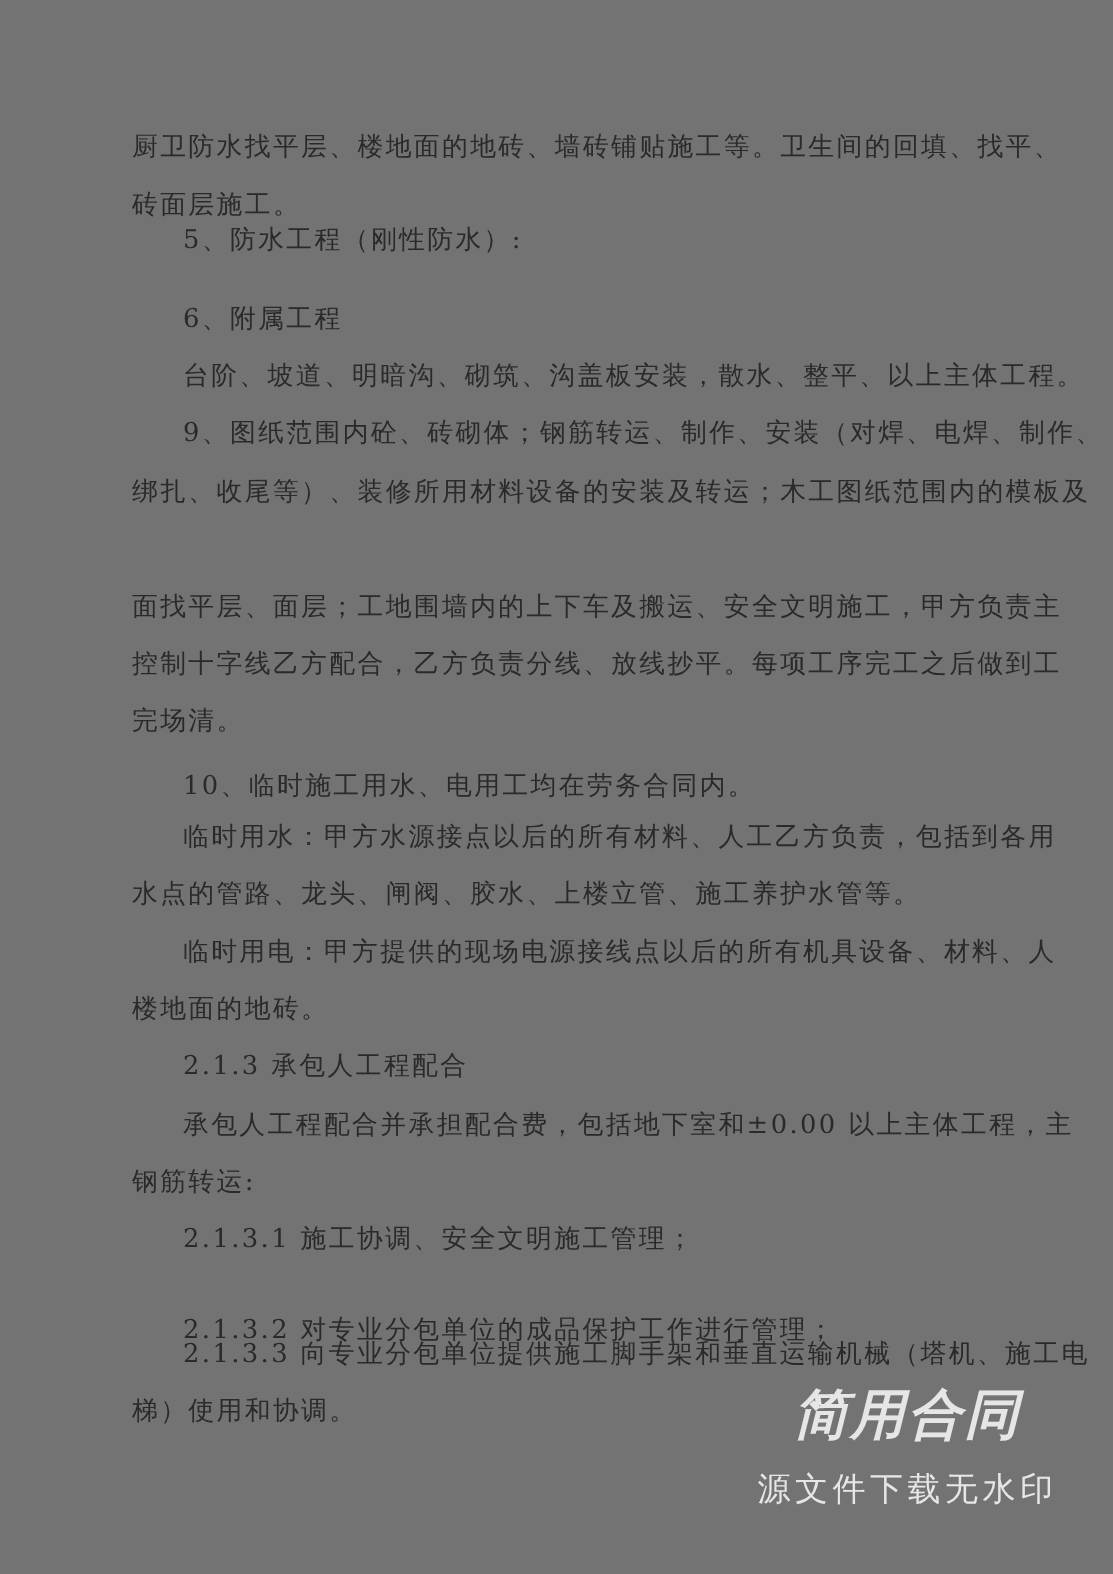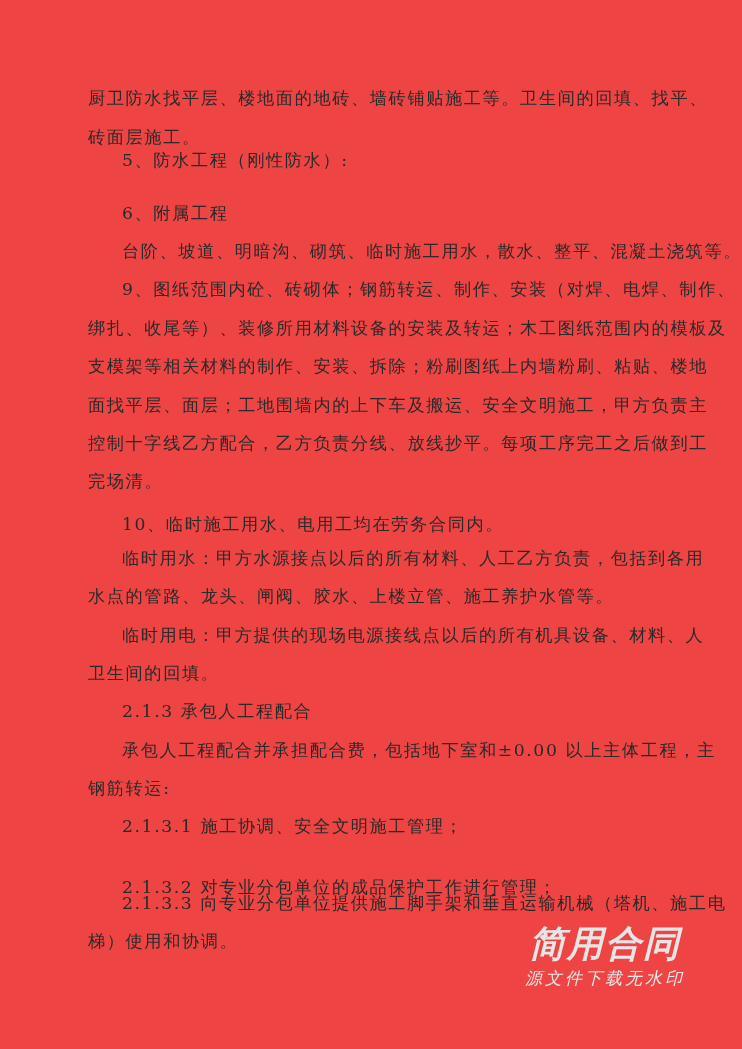--- a/index.html
+++ b/index.html
@@ -14,21 +14,21 @@
       overflow: hidden;
       font-family: "DejaVu Serif", "Liberation Serif", serif;
       color: #2a2a2a;
     }
     .page {
       position: absolute;
       left: 0;
       top: 0;
       width: 742px;
       height: 1049px;
-      background: #ef4444;
+      background: #737373;
     }
     .line {
       position: absolute;
       left: 88px;
       width: 600px;
       font-size: 17.2px;
       line-height: 24px;
       letter-spacing: 1.6px;
       white-space: nowrap;
     }
@@ -43,47 +43,45 @@
       font-family: "DejaVu Sans", "Liberation Sans", sans-serif;
     }
     .wm-title {
       font-size: 36px;
       font-weight: bold;
       font-style: italic;
       letter-spacing: 2px;
       line-height: 40px;
     }
     .wm-sub {
-      font-size: 17px;
-      font-style: italic;
+      font-size: 22px;
       letter-spacing: 3px;
       line-height: 24px;
-      margin-top: 2px;
+      margin-top: 18px;
     }
   </style>
 </head>
 <body>
 
 <div class="page">
   <div class="line" style="top:86px">厨卫防水找平层、楼地面的地砖、墙砖铺贴施工等。卫生间的回填、找平、</div>
   <div class="line" style="top:125px">砖面层施工。</div>
   <div class="line indent" style="top:148px">5、防水工程（刚性防水）:</div>
   <div class="line indent" style="top:201px">6、附属工程</div>
-  <div class="line indent" style="top:239px">台阶、坡道、明暗沟、砌筑、临时施工用水，散水、整平、混凝土浇筑等。</div>
+  <div class="line indent" style="top:239px">台阶、坡道、明暗沟、砌筑、沟盖板安装，散水、整平、以上主体工程。</div>
   <div class="line indent" style="top:277px">9、图纸范围内砼、砖砌体；钢筋转运、制作、安装（对焊、电焊、制作、</div>
   <div class="line" style="top:316px">绑扎、收尾等）、装修所用材料设备的安装及转运；木工图纸范围内的模板及</div>
-  <div class="line" style="top:354px">支模架等相关材料的制作、安装、拆除；粉刷图纸上内墙粉刷、粘贴、楼地</div>
   <div class="line" style="top:431px">控制十字线乙方配合，乙方负责分线、放线抄平。每项工序完工之后做到工</div>
   <div class="line" style="top:393px">面找平层、面层；工地围墙内的上下车及搬运、安全文明施工，甲方负责主</div>
   <div class="line" style="top:469px">完场清。</div>
   <div class="line indent" style="top:512px">10、临时施工用水、电用工均在劳务合同内。</div>
   <div class="line indent" style="top:546px">临时用水：甲方水源接点以后的所有材料、人工乙方负责，包括到各用</div>
   <div class="line" style="top:584px">水点的管路、龙头、闸阀、胶水、上楼立管、施工养护水管等。</div>
   <div class="line indent" style="top:623px">临时用电：甲方提供的现场电源接线点以后的所有机具设备、材料、人</div>
-  <div class="line" style="top:661px">卫生间的回填。</div>
+  <div class="line" style="top:661px">楼地面的地砖。</div>
   <div class="line indent" style="top:699px">2.1.3 承包人工程配合</div>
   <div class="line indent" style="top:738px">承包人工程配合并承担配合费，包括地下室和±0.00 以上主体工程，主</div>
   <div class="line" style="top:776px">钢筋转运:</div>
   <div class="line indent" style="top:814px">2.1.3.1 施工协调、安全文明施工管理；</div>
   <div class="line indent" style="top:875px">2.1.3.2 对专业分包单位的成品保护工作进行管理；</div>
   <div class="line indent" style="top:891px">2.1.3.3 向专业分包单位提供施工脚手架和垂直运输机械（塔机、施工电</div>
   <div class="line" style="top:929px">梯）使用和协调。</div>
 
   <div class="watermark">
     <div class="wm-title">简用合同</div>

